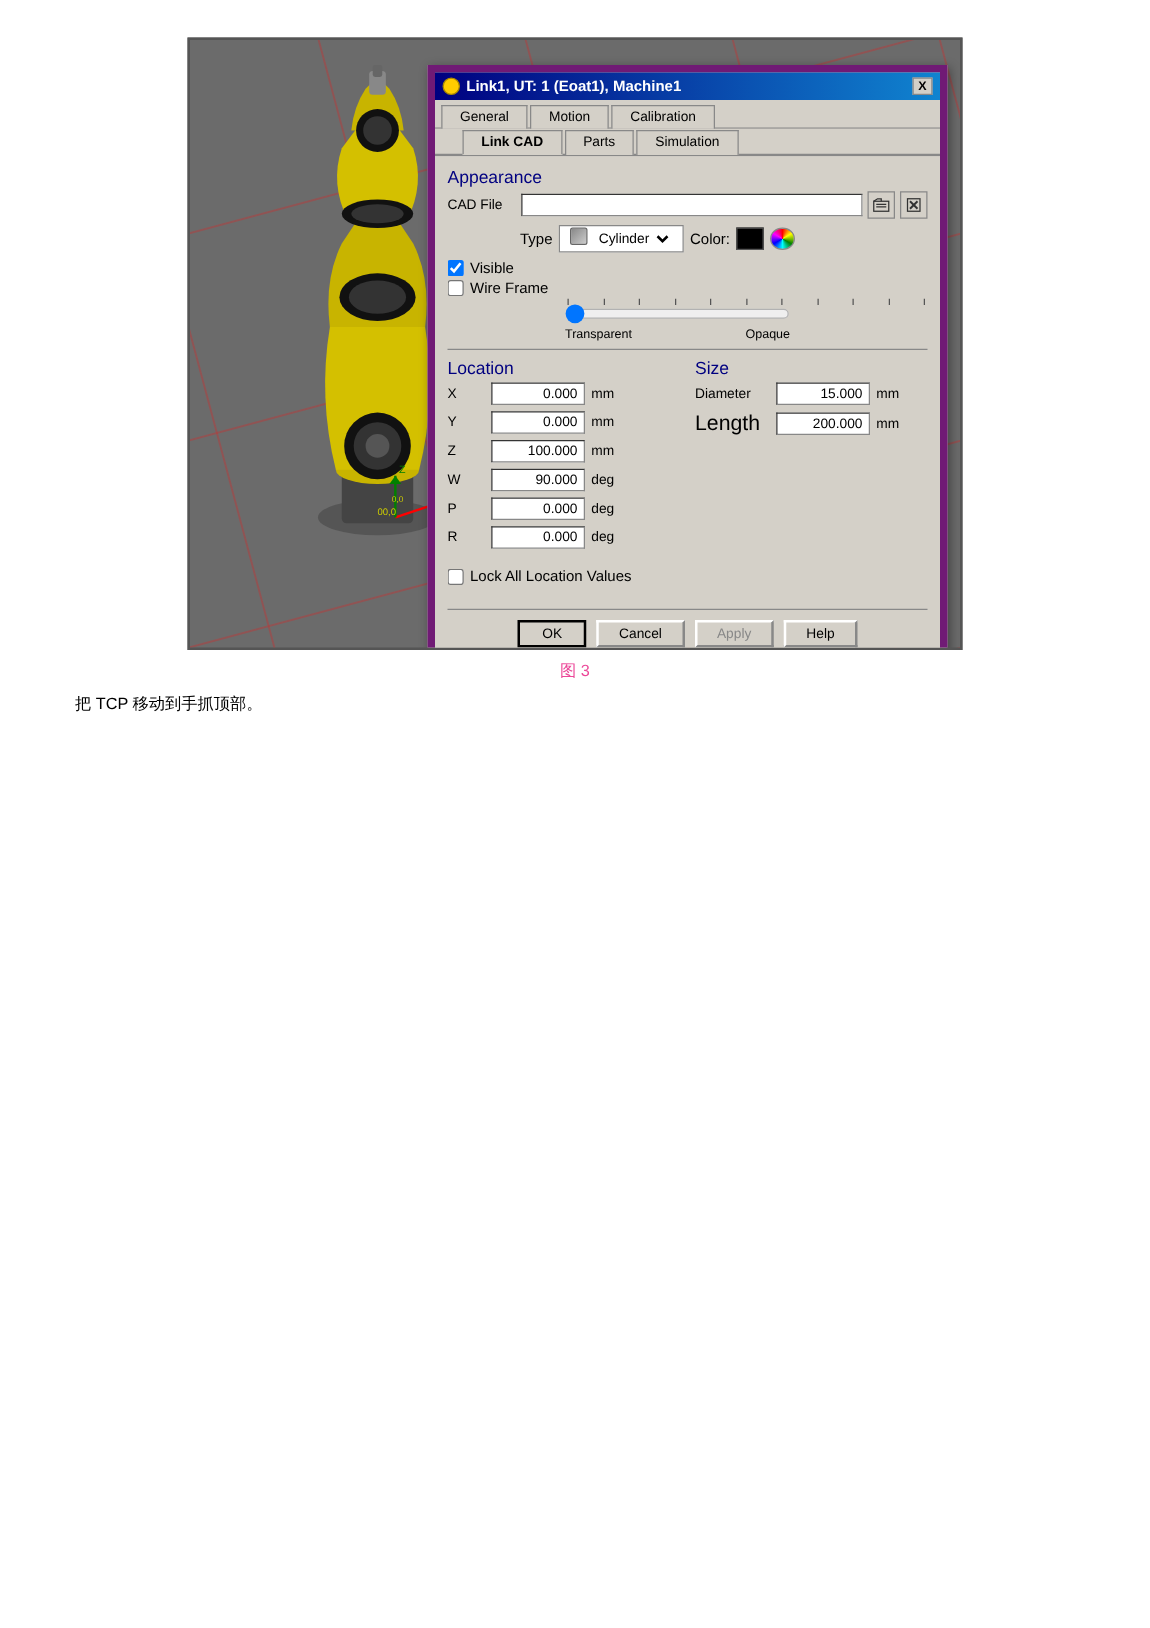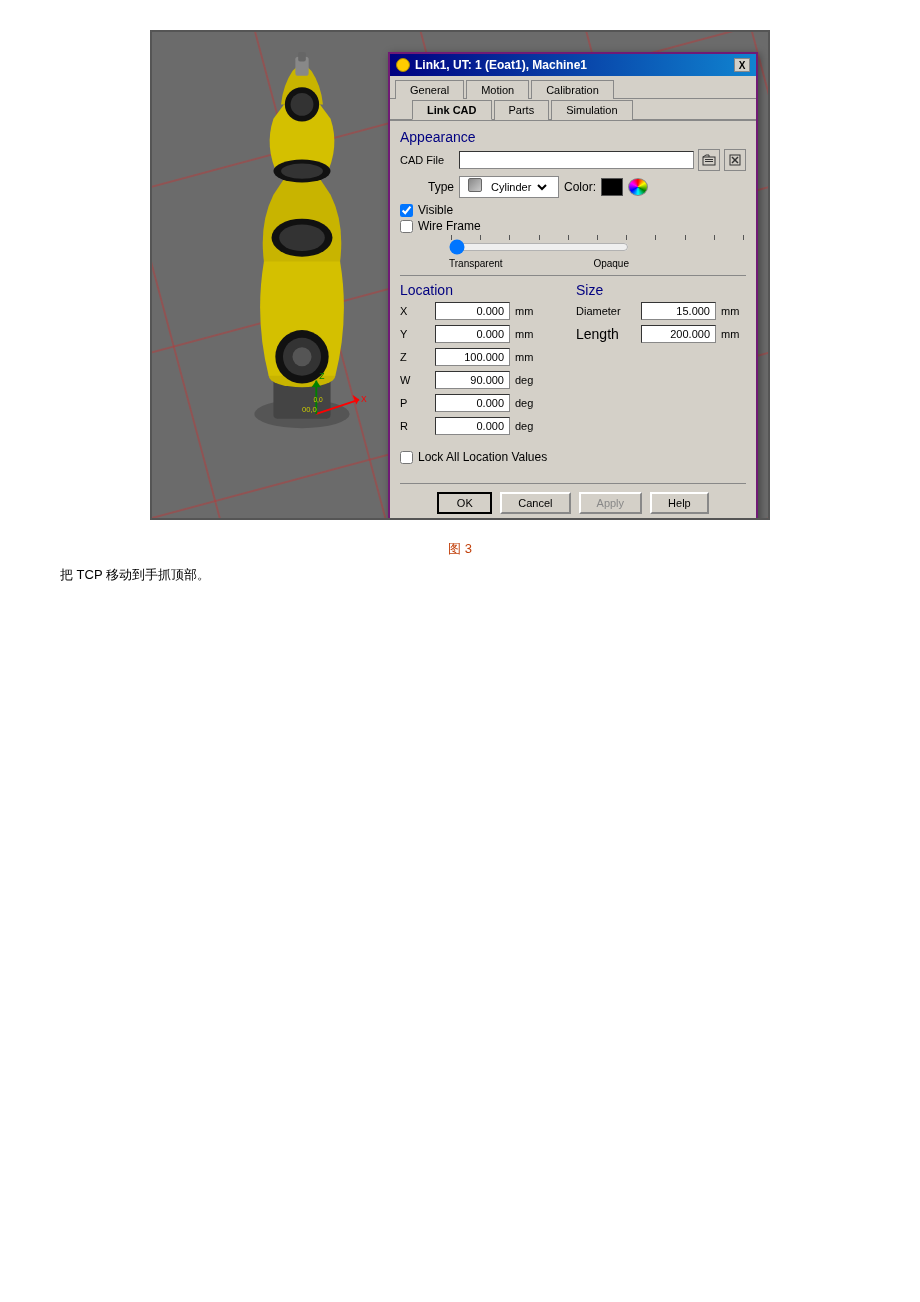--- a/index.html
+++ b/index.html
@@ -55,23 +55,23 @@
       top: 20px;
       width: 280px;
       height: 400px;
     }
 
     
     .dialog {
       position: absolute;
       top: 20px;
       right: 10px;
-      width: 370px;
-      background: #d4d0c8;
-      border: 2px solid #701a75;
+      width: 416px;
+      background: #d4d0c8;
+      border: 6px solid #701a75;
       box-shadow: 2px 2px 8px rgba(0,0,0,0.4);
     }
 
     .dialog-titlebar {
       background: linear-gradient(to right, #000080, #1084d0);
       color: #fff;
       padding: 4px 6px;
       display: flex;
       align-items: center;
       justify-content: space-between;
@@ -208,21 +208,21 @@
     .unit-label {
       font-size: 11px;
       width: 25px;
     }
 
     .type-row {
       display: flex;
       align-items: center;
       gap: 5px;
       margin-bottom: 5px;
-      margin-left: 28px;
+      margin-left: 58px;
     }
 
     .select-box {
       border: 1px solid #888;
       background: #fff;
       height: 20px;
       font-size: 11px;
       padding: 0 2px;
     }
 
@@ -314,22 +314,22 @@
     }
 
     .dlg-btn.ok-btn {
       border: 2px solid #000;
       padding: 2px 14px;
     }
 
     
     .caption {
       font-size: 13px;
-      color: #c2410c;
-      margin-top: 20px;
+      color: #ec4899;
+      margin-top: 8px;
     }
 
     .description {
       font-size: 13px;
       color: #000;
       margin-top: 8px;
       align-self: flex-start;
       padding-left: 30px;
     }
 
@@ -471,21 +471,21 @@
 
         <div class="checkbox-row">
           <input type="checkbox" checked="" style="">
           <span>Visible</span>
         </div>
         <div class="checkbox-row">
           <input type="checkbox" style="">
           <span>Wire Frame</span>
         </div>
 
-        <div style="margin-left:49px; margin-bottom:6px;">
+        <div style="margin-left:94px; margin-bottom:6px;">
           
           <div class="ticks">
             <div class="tick"></div>
               <div class="tick"></div>
               <div class="tick"></div>
             <div class="tick"></div>
               <div class="tick"></div>
               <div class="tick"></div>
             <div class="tick"></div>
               <div class="tick"></div>
@@ -547,21 +547,21 @@
           <div class="col-right">
             <div class="section-label">Size</div>
 
             <div class="field-row">
               <span style="width:60px;font-size:11px;">Diameter</span>
               <input type="text" class="text-input text-input-medium" value="15.000" style="">
               <span class="unit-label">mm</span>
             </div>
 
             <div class="field-row">
-              <span style="width:60px;font-size:14px;">Length</span>
+              <span style="width:60px;font-size:17px;">Length</span>
               <input type="text" class="text-input text-input-medium" value="200.000" style="">
               <span class="unit-label">mm</span>
             </div>
           </div>
         </div>
 
         <div class="checkbox-row" style="margin-top:10px;">
           <input type="checkbox" style="">
           <span>Lock All Location Values</span>
         </div>

